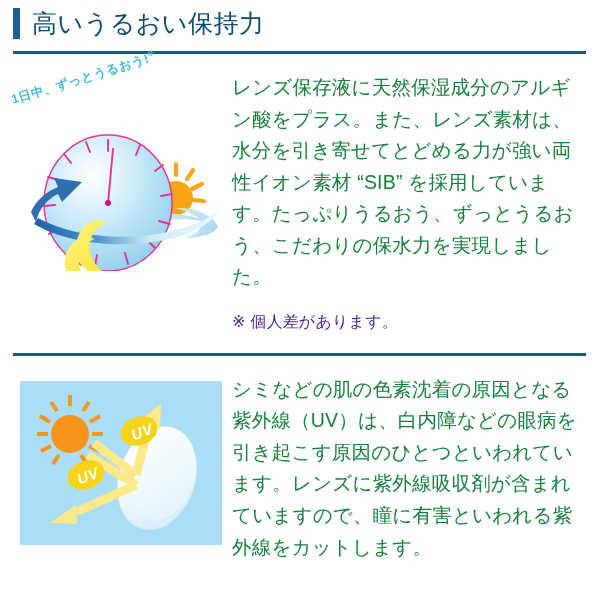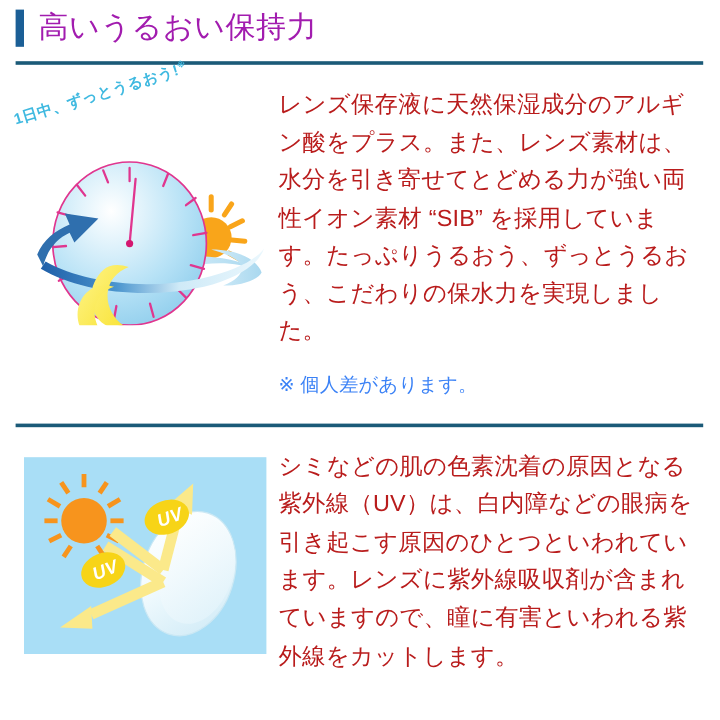--- a/index.html
+++ b/index.html
@@ -37,21 +37,21 @@
     width: 7px;
     height: 31px;
     background: #1b5f96;
     flex: 0 0 auto;
     margin-right: 12px;
   }
   .heading-text {
     font-size: 25px;
     line-height: 1;
     letter-spacing: 0.5px;
-    color: #a21caf;
+    color: #0c4a6e;
     font-weight: 400;
     white-space: nowrap;
   }
   .heading-rule {
     height: 3px;
     background: #1b5a78;
     margin: 5px 14px 0 13px;
   }
 
   
@@ -64,28 +64,28 @@
     position: relative;
     flex: 0 0 auto;
   }
   .text-cell {
     flex: 1 1 auto;
     padding-top: 6px;
   }
   .body-text {
     font-size: 19.5px;
     line-height: 1.62;
-    color: #b91c1c;
+    color: #15803d;
     margin: 0;
     letter-spacing: 0.2px;
   }
   .note-text {
     font-size: 16px;
     line-height: 1.6;
-    color: #3b82f6;
+    color: #4c1d95;
     margin: 16px 0 0 0;
     letter-spacing: 0.2px;
   }
 
   
   #section-moisture .content-row { padding: 12px 14px 0 0; }
   #section-moisture .figure-cell { width: 232px; height: 205px; }
   #section-moisture .text-cell { padding-right: 6px; }
 
   

